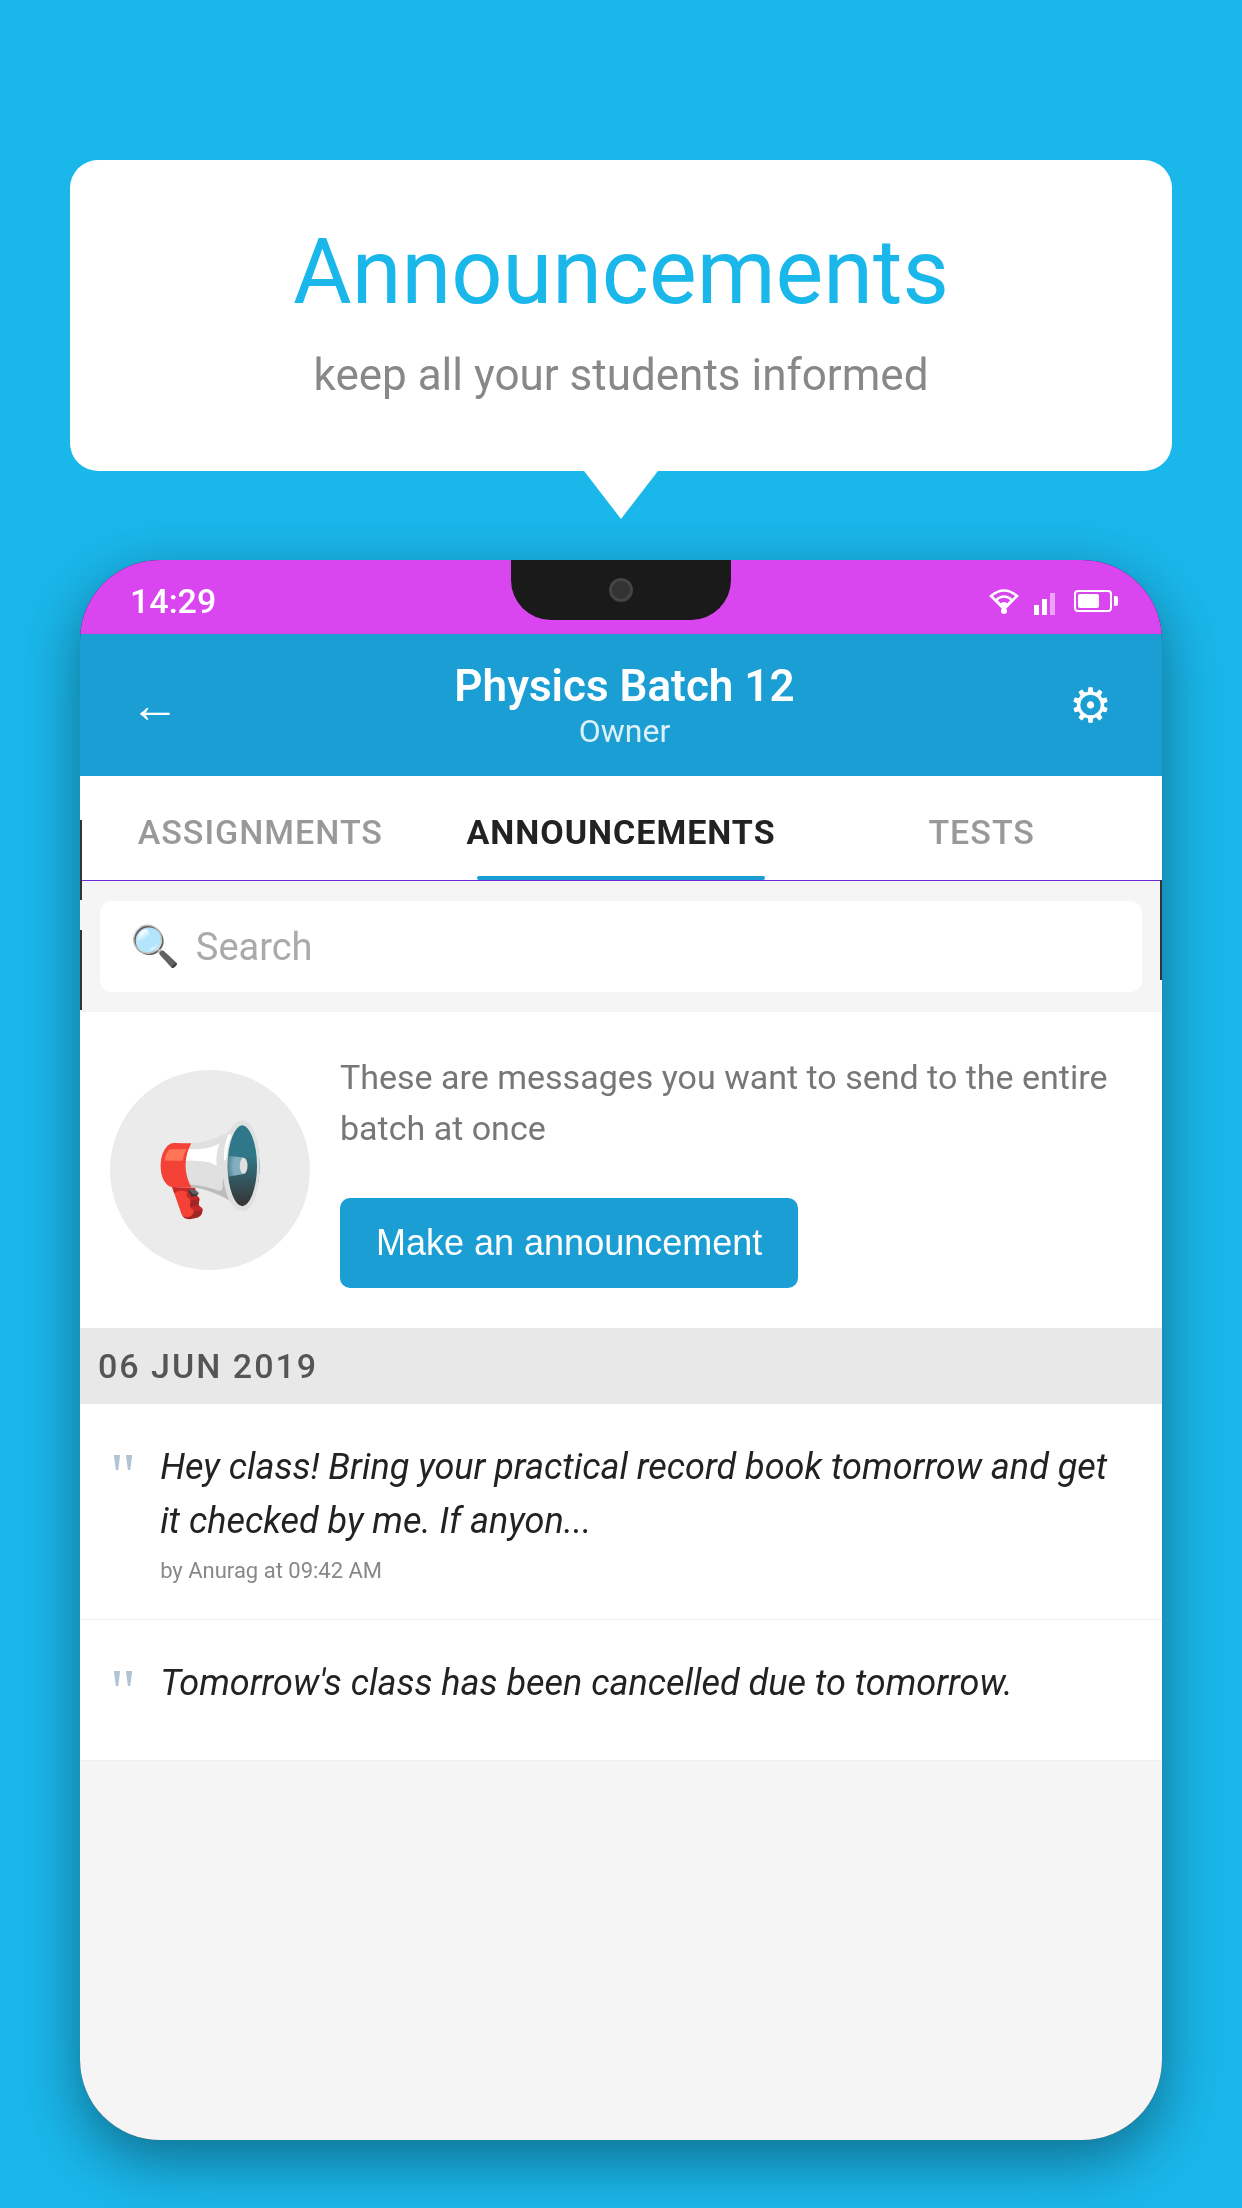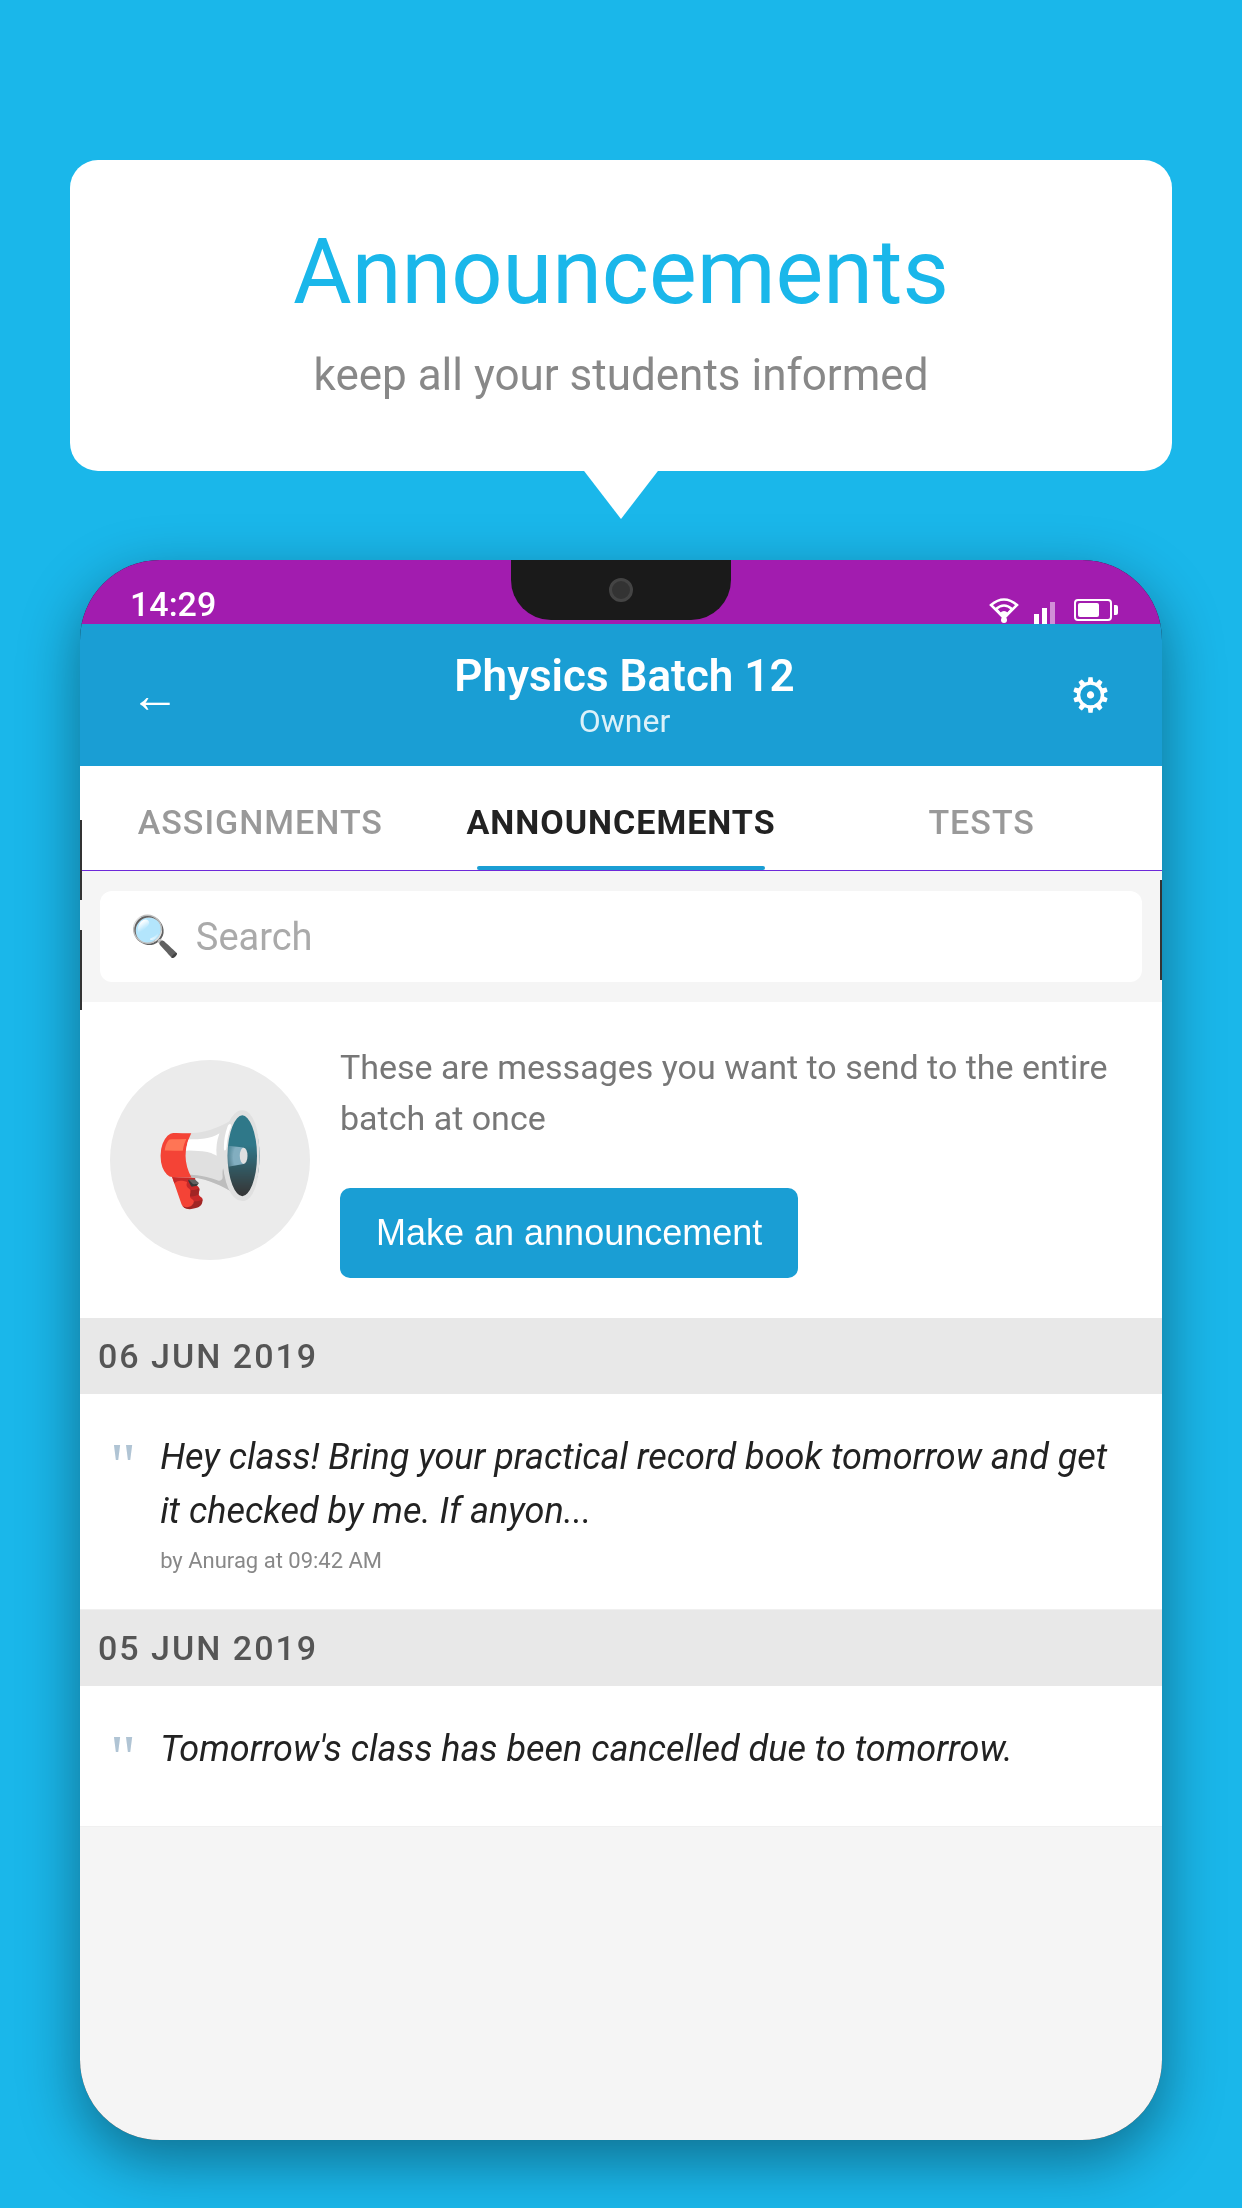--- a/index.html
+++ b/index.html
@@ -99,24 +99,24 @@
       transform: translateX(-50%);
       width: 24px;
       height: 24px;
       background: #333;
       border-radius: 50%;
       border: 3px solid #444;
     }
 
     
     .status-bar {
-      background: #a21caf;
-      height: 64px;
-      display: flex;
-      align-items: flex-end;
+      background: #d946ef;
+      height: 74px;
+      display: flex;
+      align-items: center;
       justify-content: space-between;
       padding: 0 50px;
       padding-top: 8px;
       border-radius: 70px 70px 0 0;
     }
 
     .status-time {
       color: white;
       font-size: 34px;
       font-weight: 500;
@@ -492,23 +492,20 @@
         </div>
 
         <div class="announcement-item">
           <span class="quote-icon">"</span>
           <div class="announcement-content">
             <div class="announcement-msg">Hey class! Bring your practical record book tomorrow and get it checked by me. If anyon...</div>
             <div class="announcement-meta">by Anurag at 09:42 AM</div>
           </div>
         </div>
 
-        <div class="date-section">
-          <span class="date-text">05  JUN  2019</span>
-        </div>
 
         <div class="announcement-item">
           <span class="quote-icon">"</span>
           <div class="announcement-content">
             <div class="announcement-msg">Tomorrow's class has been cancelled due to tomorrow.</div>
           </div>
         </div>
 
       </div>
     </div>

